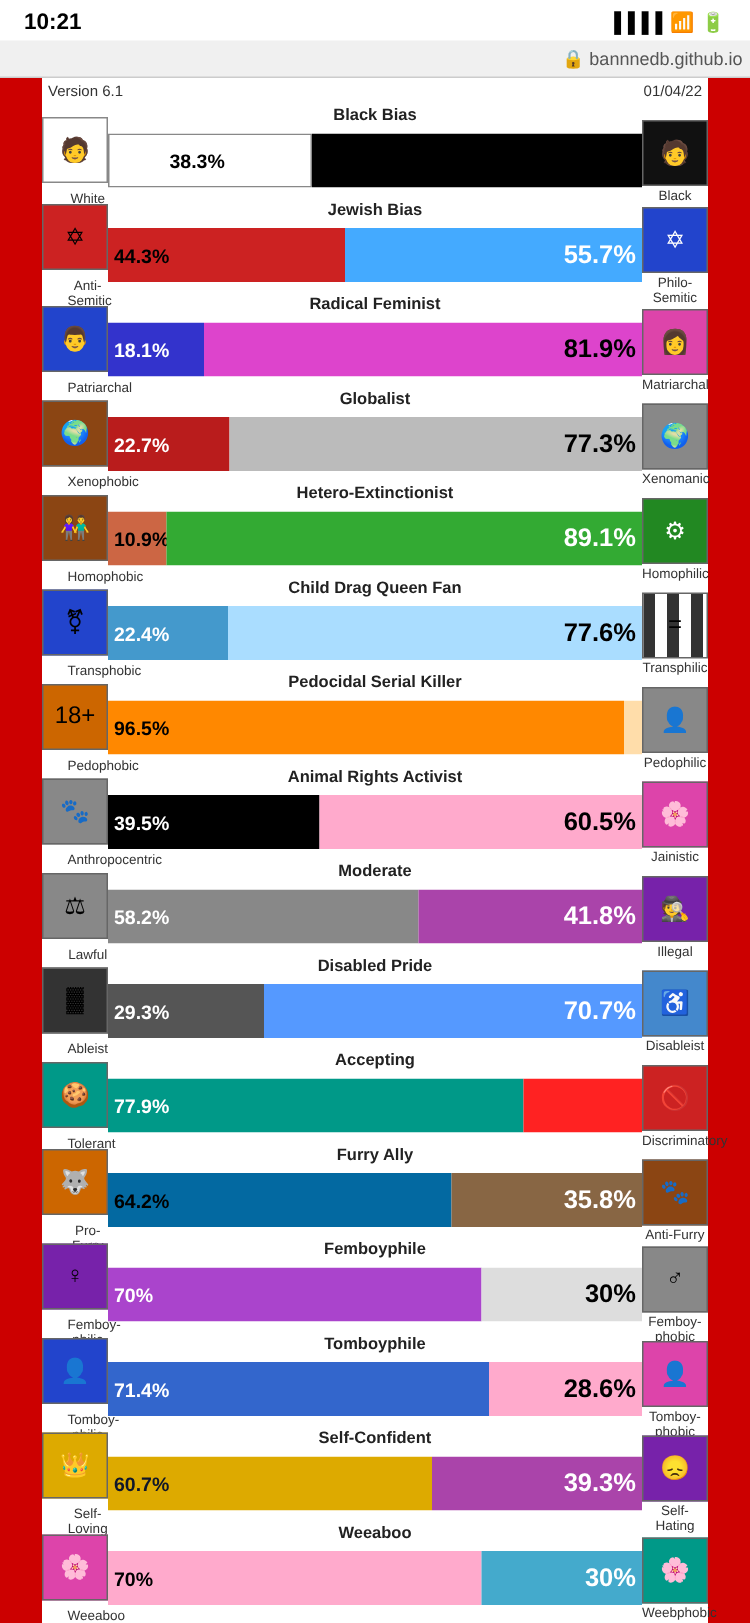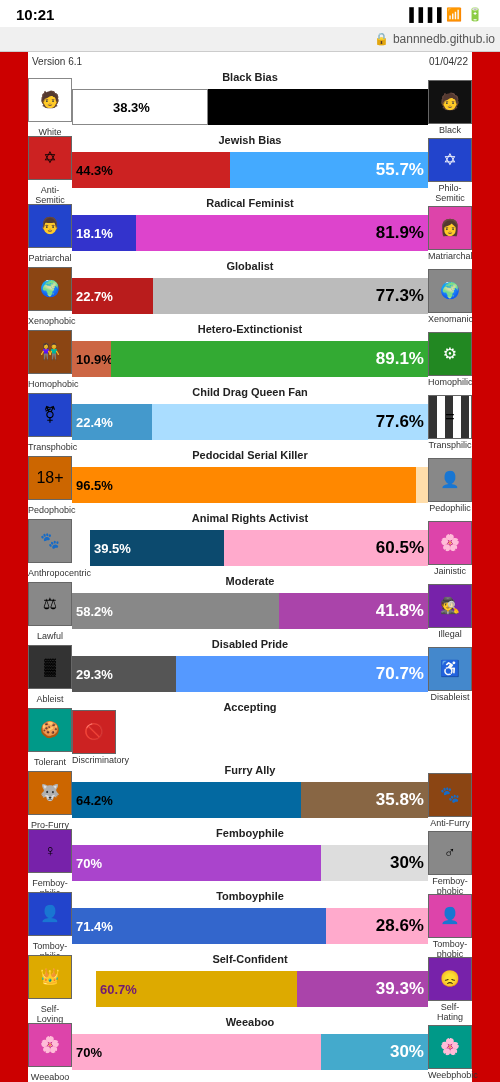--- a/index.html
+++ b/index.html
@@ -142,20 +142,21 @@
       color: #000;
       height: 100%;
     }
     .label-left {
       text-align: center;
       font-size: 9px;
       color: #333;
       margin-top: 5px;
       width: 44px;
       flex-shrink: 0;
+      padding-left: 17px;
     }
     .label-right {
       text-align: center;
       font-size: 9px;
       color: #333;
       margin-top: 1px;
       width: 44px;
       flex-shrink: 0;
     }
     .icon-label-left {
@@ -320,21 +321,21 @@
           </div>
         </div>
         <div class="category-block">
           <div class="category-label">Animal Rights Activist</div>
           <div class="bar-row">
             <div class="icon-label-left">
               <div class="icon-left" style="background: rgb(136, 136, 136); border: 1px solid rgb(102, 102, 102); font-size: 16px;">🐾</div>
               <div class="label-left">Anthropocentric</div>
             </div>
             <div class="bar-container">
-              <div class="bar-left" style="width: 39.5%; background: #0c4a6e; min-width: 10px; color: rgb(255, 255, 255); margin-left: 18px;">39.5%</div>
+              <div class="bar-left" style="width: 39.5%; background: #000000; min-width: 10px; color: rgb(255, 255, 255);">39.5%</div>
               <div class="bar-right" style="width: 60.5%; background: rgb(255, 170, 204); min-width: 10px; color: rgb(0, 0, 0);">60.5%</div>
             </div>
             <div class="icon-label-right">
               <div class="icon-right" style="background: rgb(221, 68, 170); border: 1px solid rgb(102, 102, 102); font-size: 16px;">🌸</div>
               <div class="label-right">Jainistic</div>
             </div>
           </div>
         </div>
         <div class="category-block">
           <div class="category-label">Moderate</div>
@@ -370,20 +371,24 @@
             </div>
           </div>
         </div>
         <div class="category-block">
           <div class="category-label">Accepting</div>
           <div class="bar-row">
             <div class="icon-label-left">
               <div class="icon-left" style="background: rgb(0, 153, 136); border: 1px solid rgb(102, 102, 102); font-size: 16px;">🍪</div>
               <div class="label-left">Tolerant</div>
             </div>
+            <div class="bar-container">
+              <div class="bar-left" style="width: 77.9%; background: rgb(0, 153, 136); min-width: 10px; color: rgb(255, 255, 255);">77.9%</div>
+              <div class="bar-right" style="width: 22.1%; background: rgb(255, 34, 34); min-width: 10px; color: rgb(0, 0, 0);"></div>
+            </div>
             <div class="icon-label-right">
               <div class="icon-right" style="background: rgb(204, 34, 34); border: 1px solid rgb(102, 102, 102); font-size: 16px; color: rgb(255, 255, 255);">🚫</div>
               <div class="label-right">Discriminatory</div>
             </div>
           </div>
         </div>
         <div class="category-block">
           <div class="category-label">Furry Ally</div>
           <div class="bar-row">
             <div class="icon-label-left">
@@ -435,21 +440,21 @@
           </div>
         </div>
         <div class="category-block">
           <div class="category-label">Self-Confident</div>
           <div class="bar-row">
             <div class="icon-label-left">
               <div class="icon-left" style="background: rgb(221, 170, 0); border: 1px solid rgb(102, 102, 102); font-size: 16px;">👑</div>
               <div class="label-left">Self-Loving</div>
             </div>
             <div class="bar-container">
-              <div class="bar-left" style="width: 60.7%; background: rgb(221, 170, 0); min-width: 10px; color: #701a75; margin-left: 24px;">60.7%</div>
+              <div class="bar-left" style="width: 60.7%; background: rgb(221, 170, 0); min-width: 10px; color: #0f172a;">60.7%</div>
               <div class="bar-right" style="width: 39.3%; background: rgb(170, 68, 170); min-width: 10px; color: rgb(255, 255, 255);">39.3%</div>
             </div>
             <div class="icon-label-right">
               <div class="icon-right" style="background: rgb(119, 34, 170); border: 1px solid rgb(102, 102, 102); font-size: 16px; color: rgb(255, 255, 255);">😞</div>
               <div class="label-right">Self-Hating</div>
             </div>
           </div>
         </div>
         <div class="category-block">
           <div class="category-label">Weeaboo</div>

